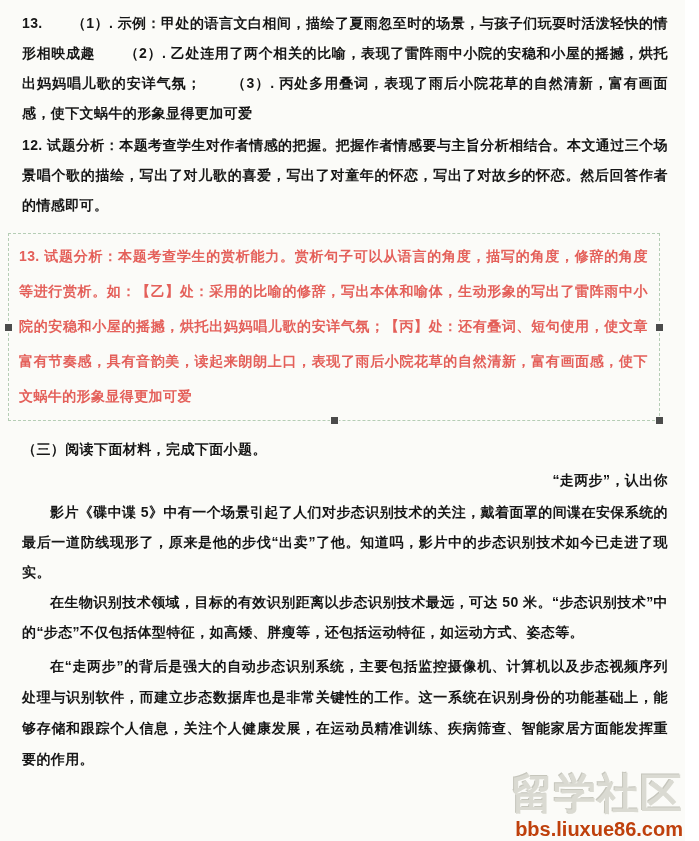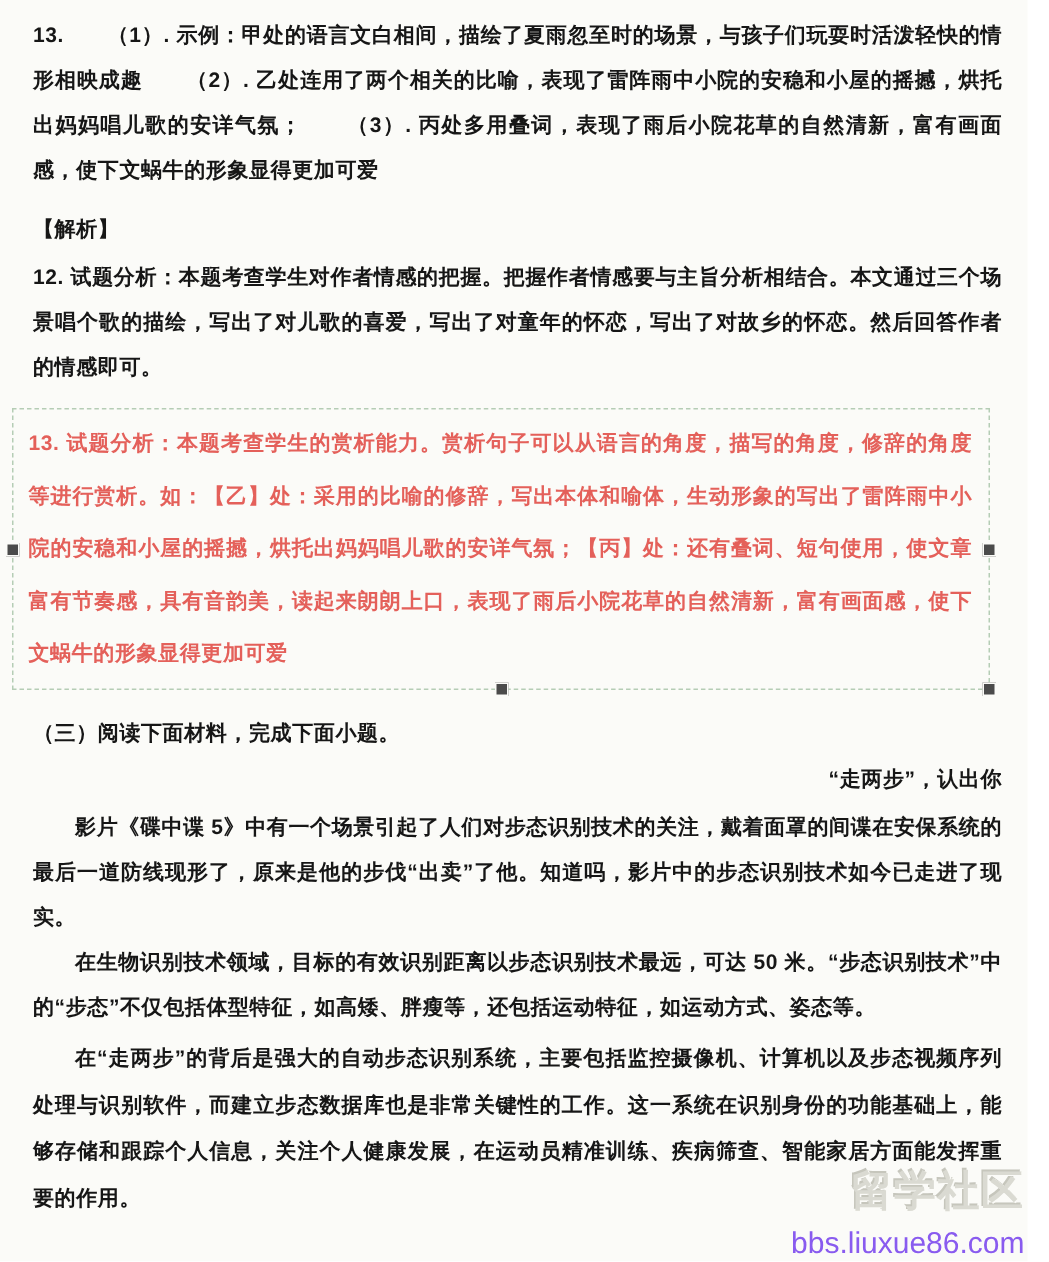--- a/index.html
+++ b/index.html
@@ -61,44 +61,43 @@
   .pm3{margin-top:4px;line-height:31px;}
   .watermark{
     position:absolute;
     right:2px;bottom:0px;
     text-align:right;
     mix-blend-mode:multiply;
     z-index:3;
     pointer-events:none;
   }
   .wm-name{
-    font-size:28px;
+    font-size:42px;
     line-height:46px;
     font-weight:700;
     color:#dedeD8;
     letter-spacing:1px;
     text-shadow:1px 1px 0 #ffffff, -1px -1px 0 #c9c9c2;
   }
   .wm-url{
     font-size:20px;
     line-height:24px;
-    font-weight:400;
-    color:#8b5cf6;
+    font-weight:700;
+    color:#c2410c;
     text-shadow:1px 1px 0 #ffffff;
     margin-left:16px;
   }
 </style>
 </head>
 <body>
 
 <div class="page">
 
   <p class="para p13">13.　　（1）. 示例：甲处的语言文白相间，描绘了夏雨忽至时的场景，与孩子们玩耍时活泼轻快的情形相映成趣　　（2）. 乙处连用了两个相关的比喻，表现了雷阵雨中小院的安稳和小屋的摇撼，烘托出妈妈唱儿歌的安详气氛；　　（3）. 丙处多用叠词，表现了雨后小院花草的自然清新，富有画面感，使下文蜗牛的形象显得更加可爱</p>
 
-  <p class="para heading">【解析】</p>
 
 
   <p class="para p12">12. 试题分析：本题考查学生对作者情感的把握。把握作者情感要与主旨分析相结合。本文通过三个场景唱个歌的描绘，写出了对儿歌的喜爱，写出了对童年的怀恋，写出了对故乡的怀恋。然后回答作者的情感即可。</p>
 
   <div class="redbox">
     <span class="handle h-left"></span>
     <span class="handle h-right"></span>
     <span class="handle h-bottom"></span>
     <span class="handle h-br"></span>
     <p class="redtext">13. 试题分析：本题考查学生的赏析能力。赏析句子可以从语言的角度，描写的角度，修辞的角度等进行赏析。如：【乙】处：采用的比喻的修辞，写出本体和喻体，生动形象的写出了雷阵雨中小院的安稳和小屋的摇撼，烘托出妈妈唱儿歌的安详气氛；【丙】处：还有叠词、短句使用，使文章富有节奏感，具有音韵美，读起来朗朗上口，表现了雨后小院花草的自然清新，富有画面感，使下文蜗牛的形象显得更加可爱</p>

